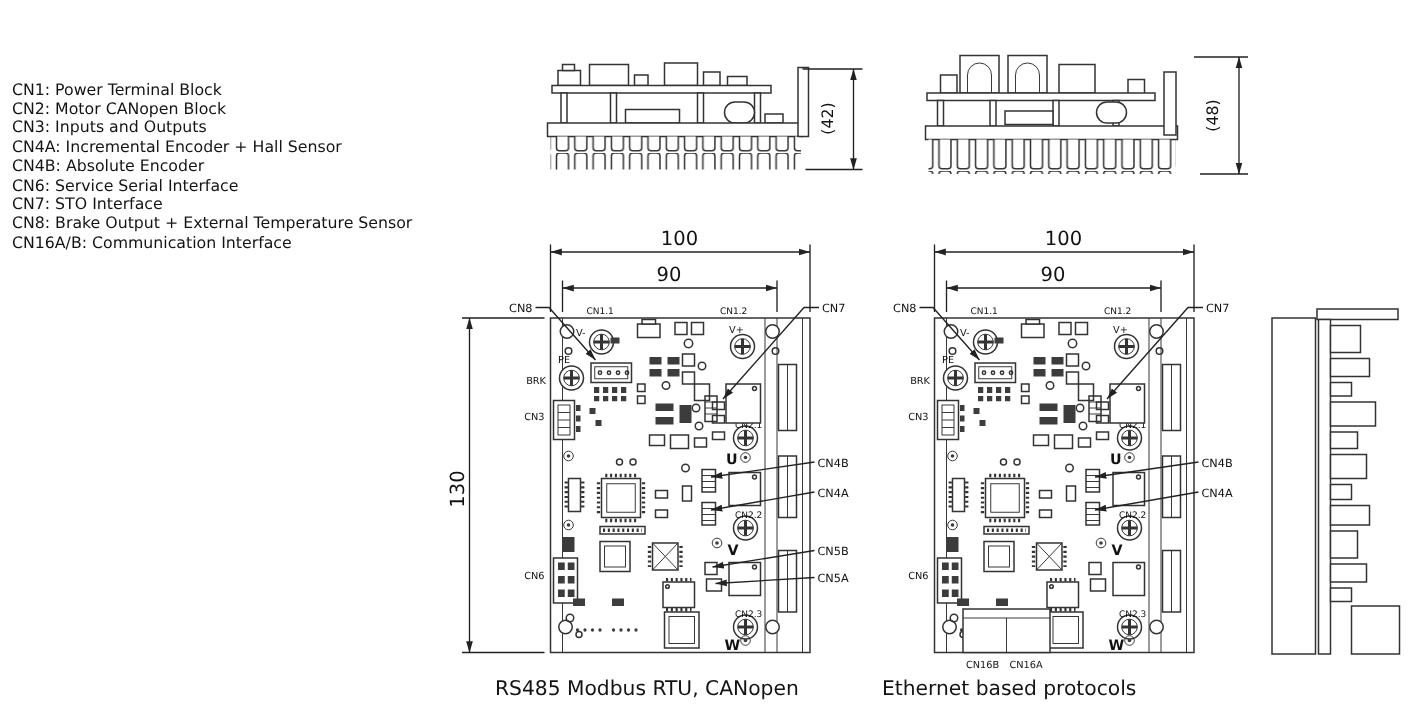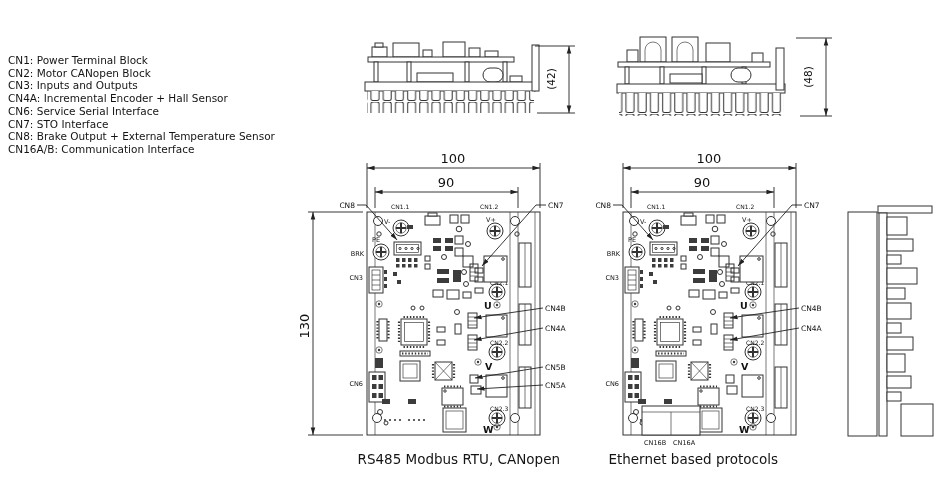--- a/index.html
+++ b/index.html
@@ -1,20 +1,20 @@
 <!DOCTYPE html>
 <html><head>
 <meta charset="utf-8">
 <style>
   html,body{margin:0;padding:0;background:#fff;}
   #canvas{position:relative;width:946px;height:480px;background:#fff;overflow:hidden;
           font-family:"DejaVu Sans","Liberation Sans",sans-serif;}
   .abs{position:absolute;}
   #legend{left:8px;top:6px;font-size:10.5px;line-height:12.7px;color:#141414;white-space:nowrap;margin-top:48px;}
-  .caption{font-size:13.5px;color:#141414;text-align:right;}
+  .caption{font-size:13.5px;color:#141414;text-align:left;}
   
   svg{overflow:visible;}
   .o{fill:#fff;stroke:#333;stroke-width:1;}
   .n{fill:none;stroke:#333;stroke-width:1;}
   .t{fill:none;stroke:#333;stroke-width:.65;}
   .d{fill:#3c3c3c;stroke:none;}
   .pin{fill:none;stroke:#333;stroke-width:2.2;stroke-dasharray:1.4 1.8;}
   .dim{fill:none;stroke:#222;stroke-width:.9;}
   .ldr{fill:none;stroke:#222;stroke-width:.9;}
   text{fill:#111;font-family:"DejaVu Sans","Liberation Sans",sans-serif;}
@@ -234,20 +234,21 @@
         </g>
       </g>
     </defs>
   </svg>
 
   <div id="legend" class="abs">
     <div>CN1: Power Terminal Block</div>
     <div>CN2: Motor CANopen Block</div>
     <div>CN3: Inputs and Outputs</div>
     <div>CN4A: Incremental Encoder + Hall Sensor</div>
+    <div>CN4B: Absolute Encoder</div>
     <div>CN6: Service Serial Interface</div>
     <div>CN7: STO Interface</div>
     <div>CN8: Brake Output + External Temperature Sensor</div>
     <div>CN16A/B: Communication Interface</div>
   </div>
 
   <svg class="abs" style="left:345px;top:33px" width="235" height="110">
     <g>
       <rect x="27" y="14" width="15" height="10" class="o"></rect>
         <rect x="30" y="10" width="8" height="4" class="o"></rect>

